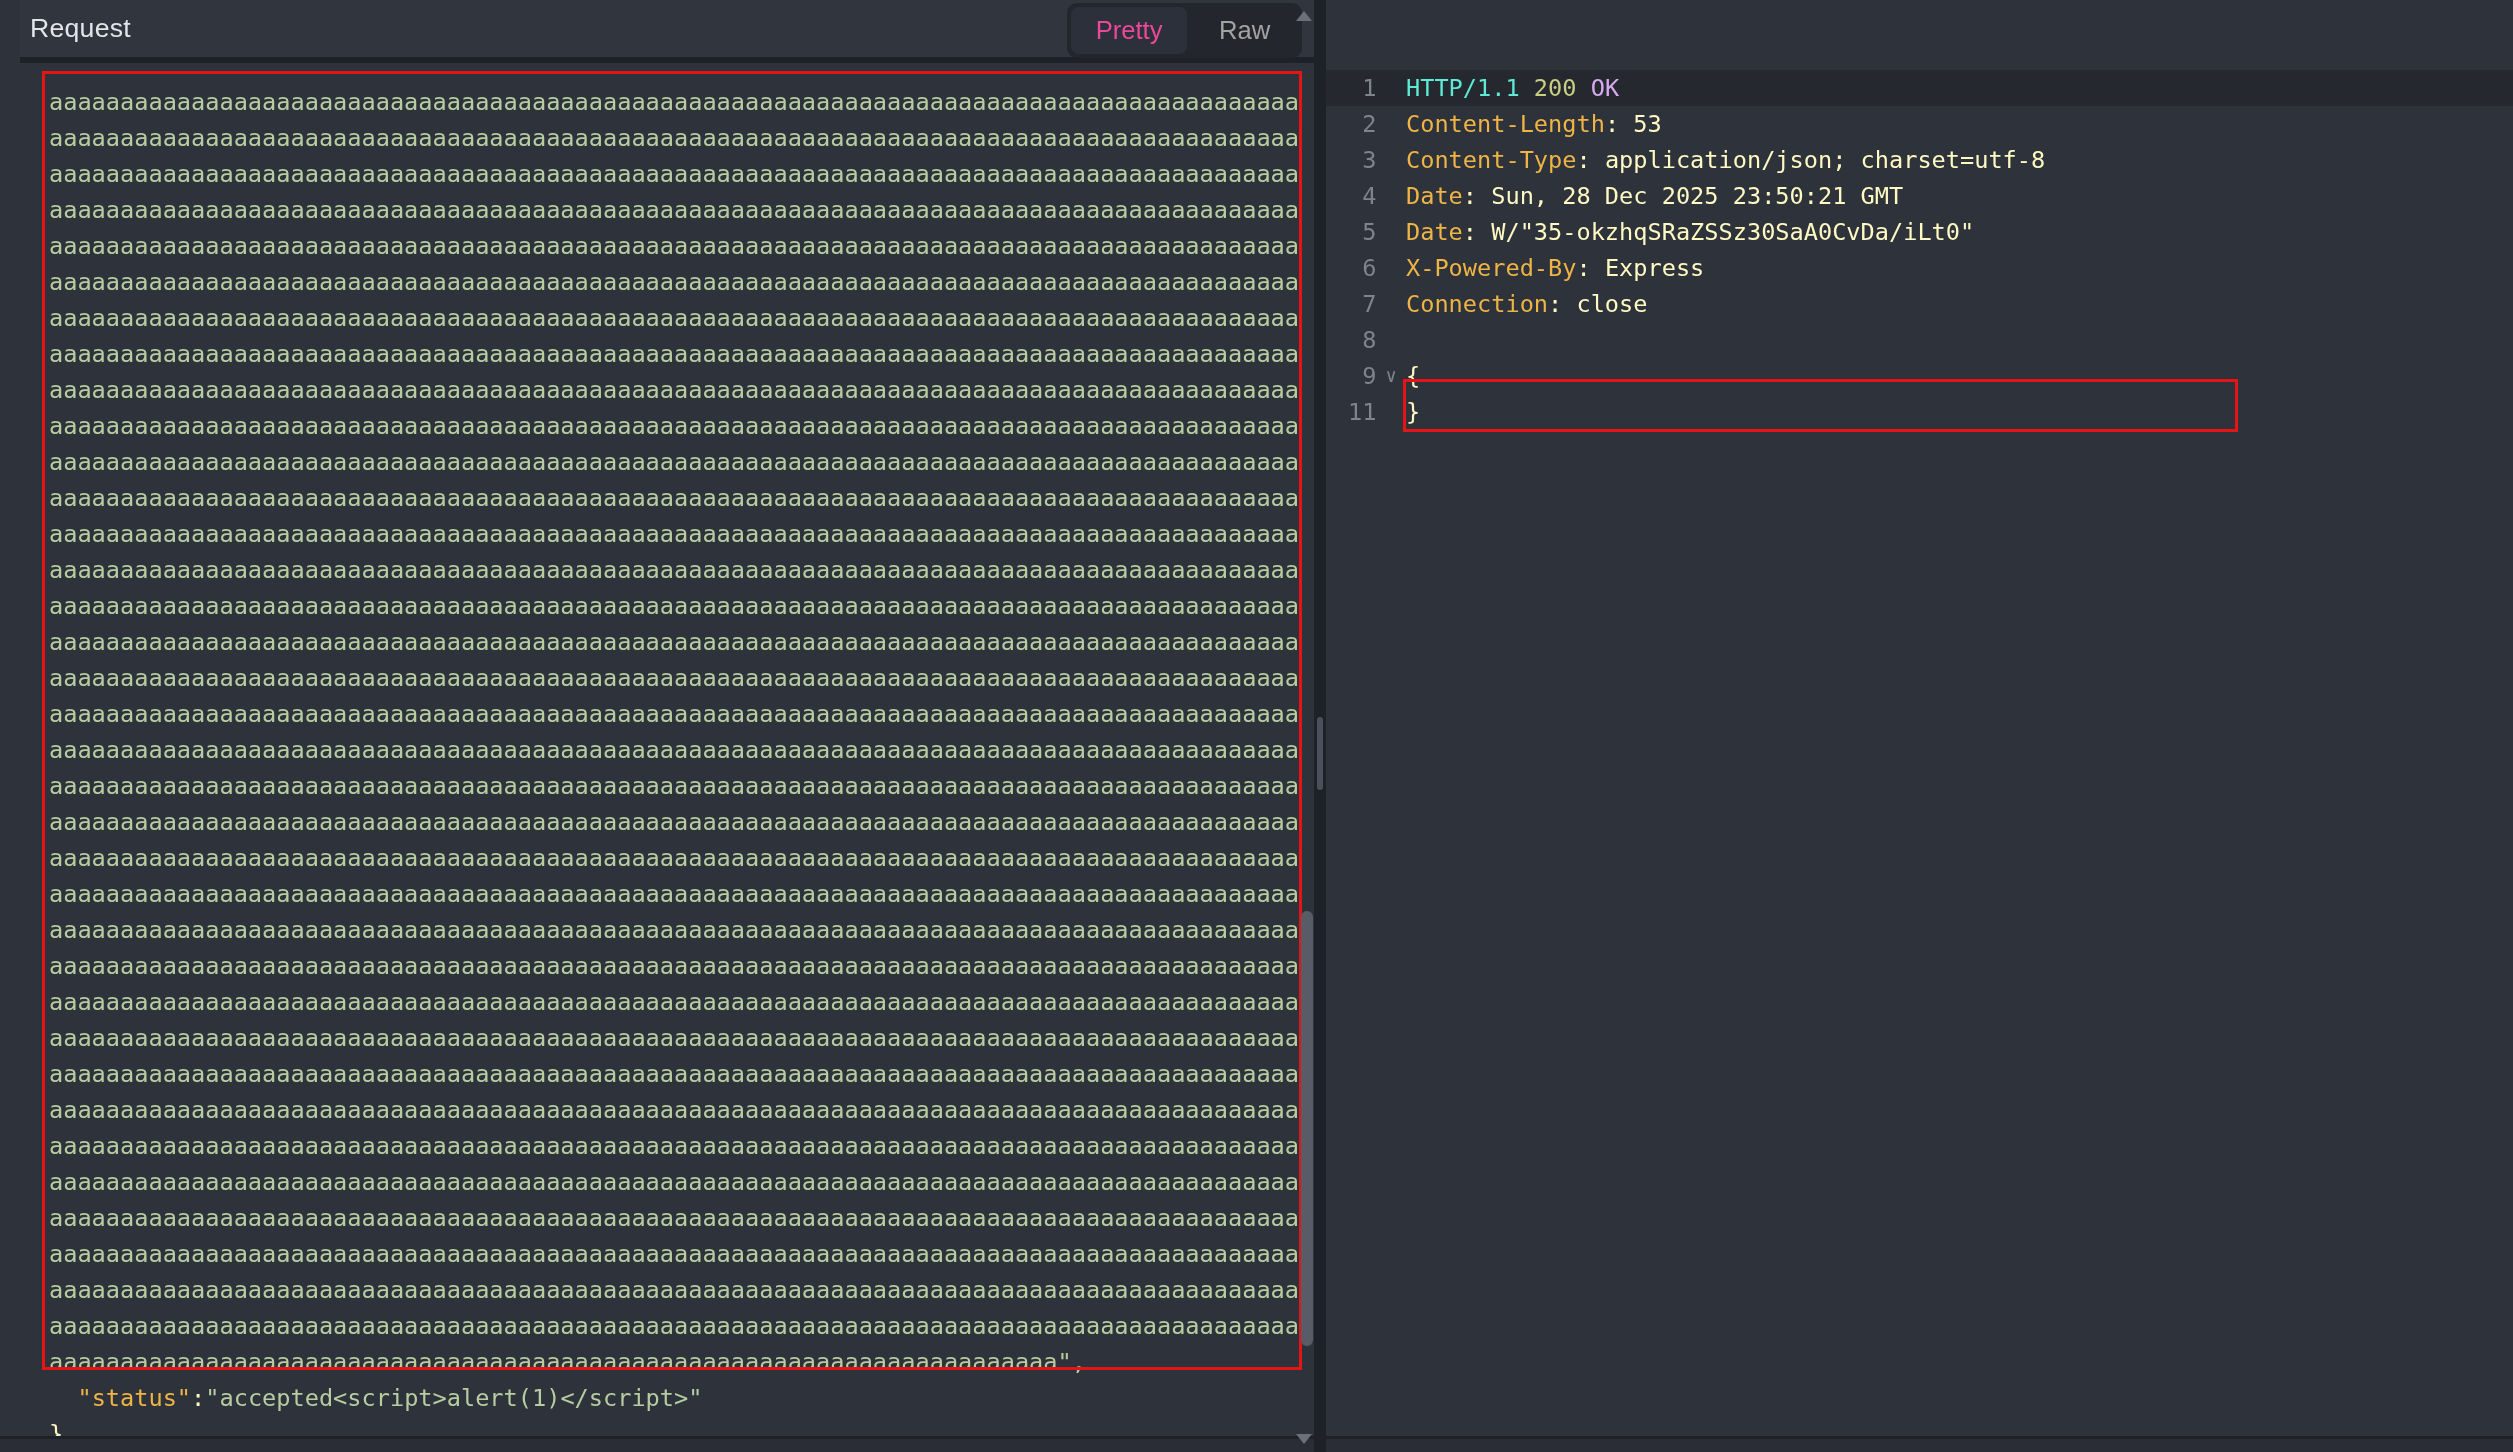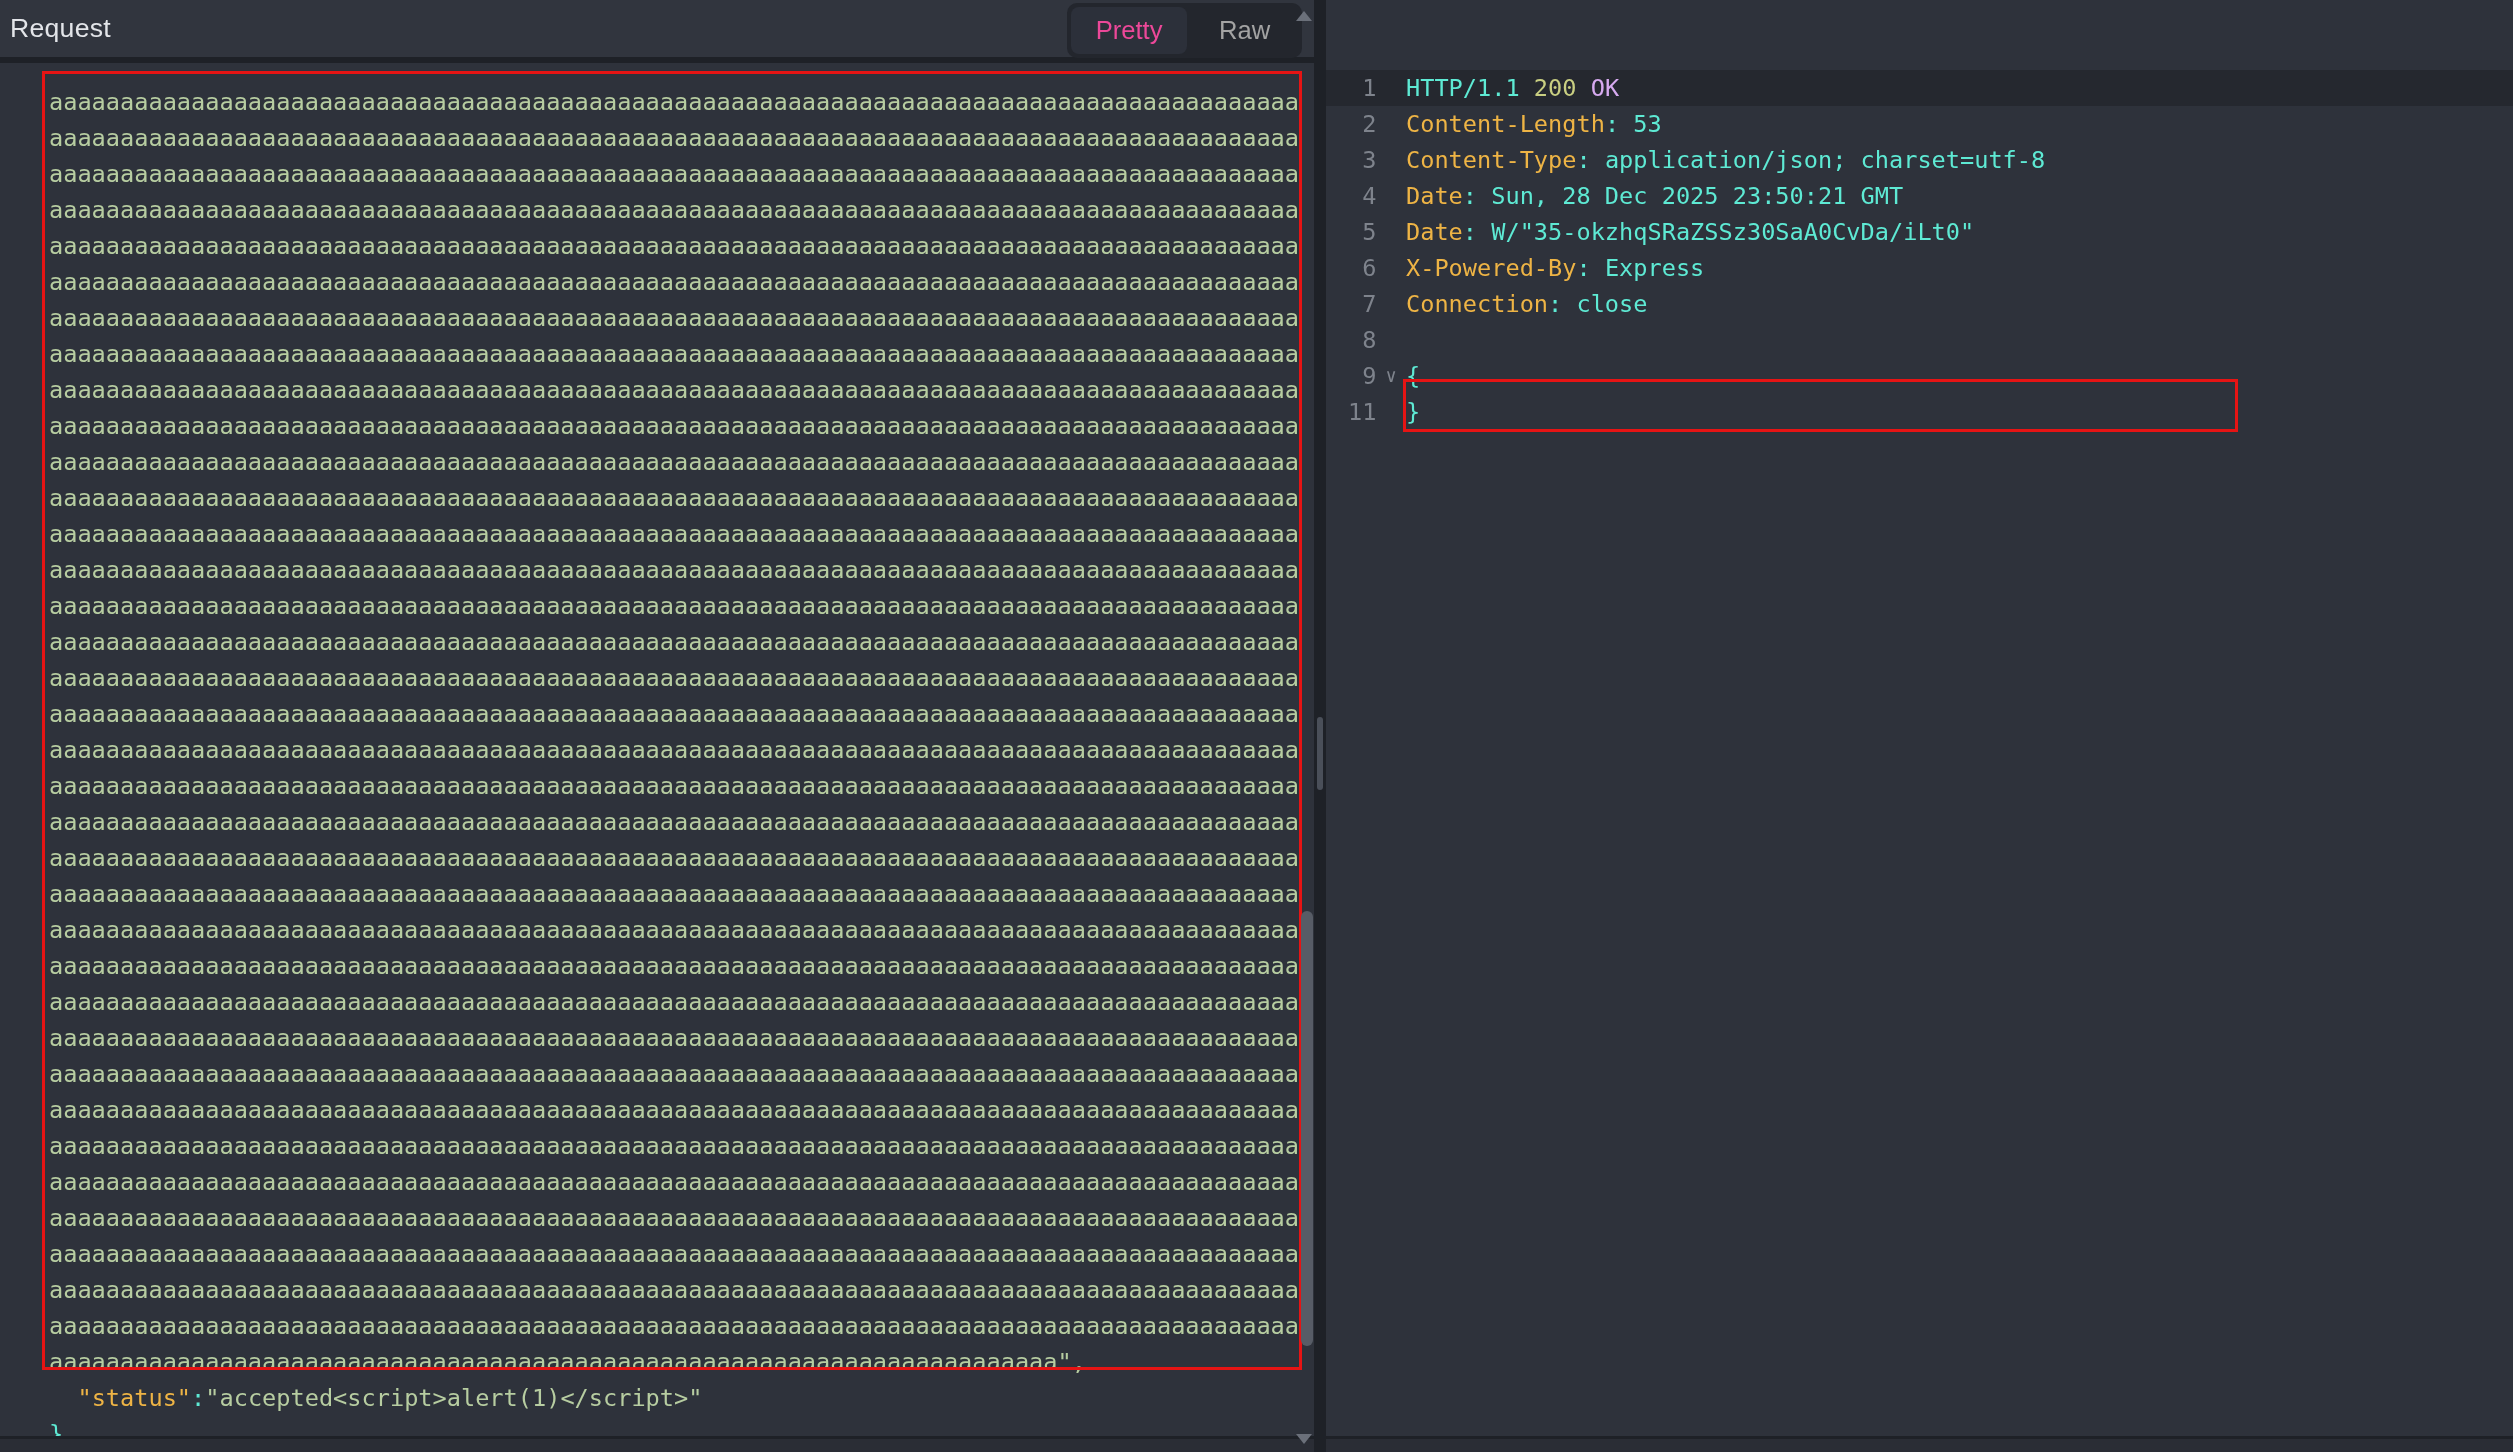--- a/index.html
+++ b/index.html
@@ -1,21 +1,21 @@
 <!DOCTYPE html>
 <html><head>
 <meta charset="utf-8">
 <style>
   * { margin:0; padding:0; box-sizing:border-box; }
   html,body { width:2514px; height:1452px; overflow:hidden; background:#2e323b;
               font-family:"Liberation Sans", sans-serif; }
   .app { position:relative; width:2514px; height:1452px; background:#2e323b; }
 
   
-  .panel { position:absolute; top:0; bottom:0; background:#2e323b; }
+  .panel { position:absolute; top:0; bottom:0; background:#2e323b;padding-left:20px; }
   .panel-request { left:0; width:1314px; }
   .panel-response { left:1326px; width:1188px; }
 
   .panel-header { position:relative; height:63px; background:#31353e;
                   border-bottom:6.9px solid #1e2127; }
   .panel-title { position:absolute; top:0; height:56px; display:flex; align-items:center;
                  color:#e3e5e9; font-size:26.6px; letter-spacing:0.3px; }
   .panel-request .panel-title { left:9.9px; }
   .panel-response .panel-title { left:27.6px; }
 
@@ -32,21 +32,21 @@
                 font-family:"Liberation Sans", sans-serif; }
   .toggle-btn.active { margin-left:3.9px; width:116px; background:#2c303a;
                        border-radius:7.9px; color:#ec4899; }
   .toggle-btn.inactive { flex:1; color:#a3a3a3; }
 
   
   .code { font-family:"DejaVu Sans Mono", monospace; font-size:23.6px; line-height:36px; }
   .line { white-space:pre; height:36px; }
   .str, .c-str { color:#b7cda1; }
   .c-key   { color:#eeb445; }
-  .c-white { color:#5eead4; }
+  .c-white { color:#fef9c3; }
   .c-teal  { color:#5eead4; }
   .c-olive { color:#c9cf82; }
   .c-violet{ color:#d7aaf0; }
 
   #request-body-lines { padding:13.8px 0 0 49px; }
 
   
   .red-box { position:absolute; border:3.9px solid #e61414; pointer-events:none; z-index:4; }
   .red-box-request  { left:42px; top:1px;  width:1260px; height:1299px; }
   .red-box-response { left:77px; top:309px; width:835px; height:53px; border-width:3px; }

